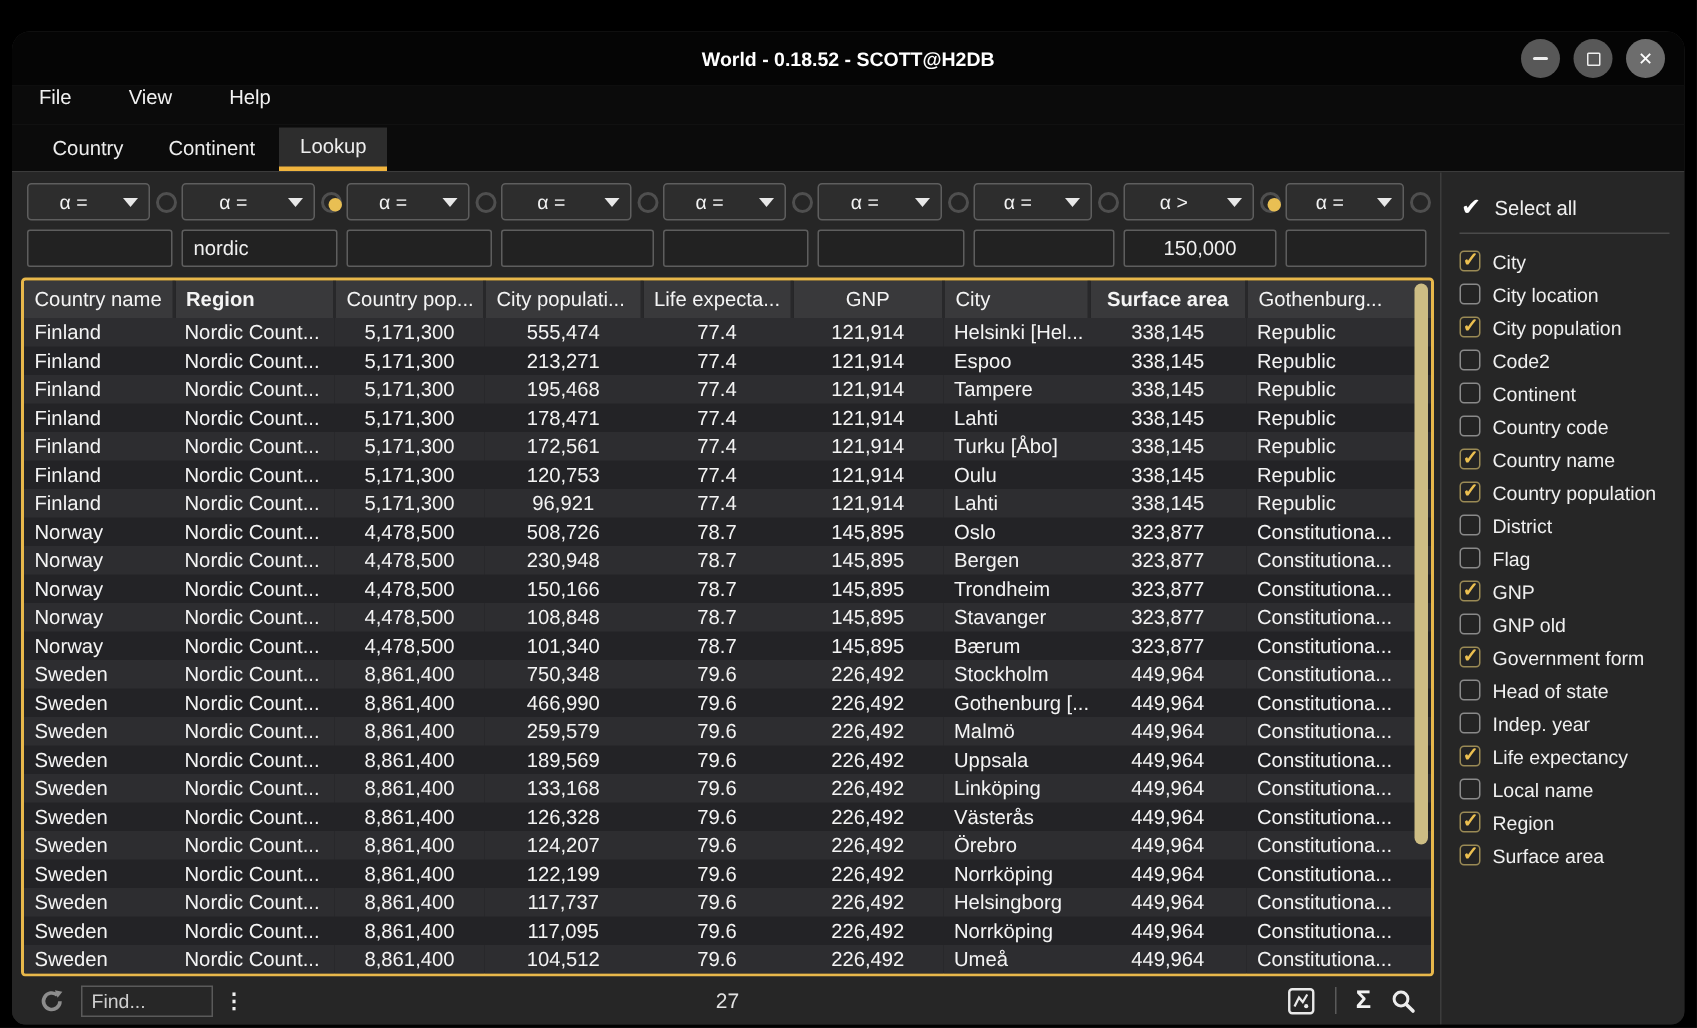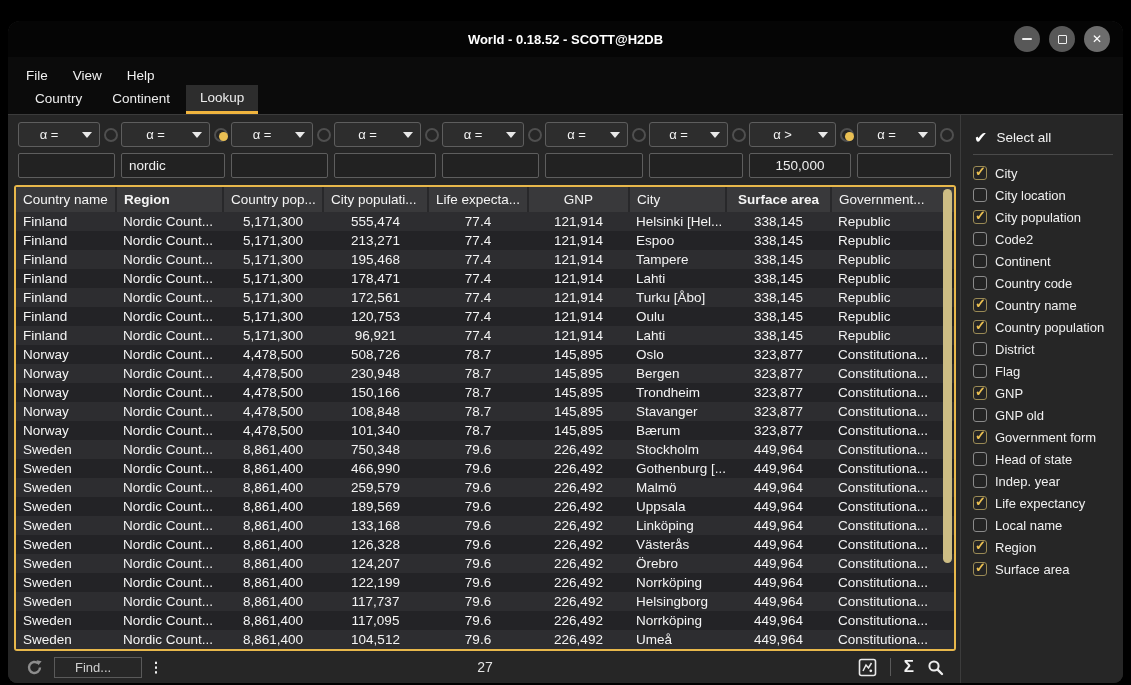--- a/index.html
+++ b/index.html
@@ -10,21 +10,21 @@
   
   .titlebar{height:36px;background:#050505;position:relative;display:flex;align-items:center;justify-content:center;flex:none;}
   .title{color:#fff;font-size:13px;font-weight:bold;}
   .winctl{position:absolute;right:13px;top:5px;display:flex;gap:9px;}
   .wbtn{width:26px;height:26px;border-radius:50%;background:#585858;color:#fff;display:flex;
     align-items:center;justify-content:center;font-size:12px;cursor:default;}
   .wbtn.close{background:#6d6d6d;}
   .wbtn .bar{width:10px;height:2px;background:#eee;border-radius:1px;}
   .wbtn .sq{width:9px;height:9px;border:1.5px solid #eee;border-radius:1px;}
   
-  .menubar{height:26px;background:#0b0b0b;display:flex;align-items:flex-end;padding-left:18px;gap:25px;flex:none;}
+  .menubar{height:26px;background:#0b0b0b;display:flex;align-items:flex-start;padding-left:18px;gap:38px;flex:none;}
   .menu-item{color:#f1f1f1;font-size:13.5px;}
   .tabbar{height:32px;background:#0b0b0b;display:flex;align-items:flex-end;padding-left:13px;
     border-bottom:1px solid #3b3b3b;flex:none;}
   .tab{color:#ededed;font-size:13.5px;padding:0 14px;height:29px;line-height:28px;margin-right:2px;}
   .tab.active{background:#2d2d2d;border-bottom:3px solid #f0b43e;line-height:26px;}
   
   .content{flex:1;display:flex;min-height:0;background:#262626;}
   .main{flex:1;min-width:0;display:flex;flex-direction:column;padding:7px 2px 0 4px;}
   
   .filter-row{display:grid;grid-template-columns:100px 107px 100px 105px 100px 101px 97px 105px 1fr;
@@ -62,21 +62,21 @@
   .side-divider{border:none;border-top:1px solid #4a4a4a;margin:4px 4px 7px 0;}
   .field{display:flex;align-items:center;gap:8px;height:22px;font-size:13px;}
   .cb{width:14px;height:14px;border:1.5px solid #8a8a8a;border-radius:3px;position:relative;flex:none;background:#242424;}
   .cb.on{border-color:#9a8a55;}
   .cb.on::after{content:"✓";position:absolute;left:1px;top:-3px;color:#ecc050;font-size:13px;font-weight:bold;}
   
   .statusbar{height:32px;flex:none;display:flex;align-items:center;padding:0 14px;position:relative;background:#262626;}
   .refresh{margin-right:11px;display:flex;}
   .findbox{display:flex;align-items:center;gap:7px;}
   .find-input{width:88px;height:21px;background:#272727;border:1px solid #5a5a5a;color:#e8e8e8;
-    font-size:13px;padding:0 20px;font-family:"Liberation Sans",sans-serif;}
+    font-size:13px;padding:0 6px;font-family:"Liberation Sans",sans-serif;}
   .find-input::placeholder{color:#cfcfcf;opacity:1;}
   .kebab{color:#f0f0f0;font-size:14px;font-weight:bold;letter-spacing:0;}
   .count{position:absolute;left:50%;transform:translateX(-50%);color:#e3e3e3;font-size:14px;}
   .sb-right{margin-left:auto;display:flex;align-items:center;gap:13px;}
   .sb-div{width:1px;height:18px;background:#5a5a5a;}
   .sigma{color:#f2f2f2;font-size:17px;font-weight:600;}
 </style>
 </head>
 <body>
 
@@ -219,21 +219,21 @@
           <thead>
               <tr>
                 <th class="">Country name</th>
                 <th class="hl ">Region</th>
                 <th class="">Country pop...</th>
                 <th class="">City populati...</th>
                 <th class="">Life expecta...</th>
                 <th class="center">GNP</th>
                 <th class="">City</th>
                 <th class="hl center">Surface area</th>
-                <th class="">Government...</th>
+                <th class="">Gothenburg...</th>
               </tr>
             </thead>
           <tbody>
               <tr>
                 <td>Finland</td>
                 <td>Nordic Count...</td>
                 <td class="center">5,171,300</td>
                 <td class="center">555,474</td>
                 <td class="center">77.4</td>
                 <td class="center">121,914</td>

